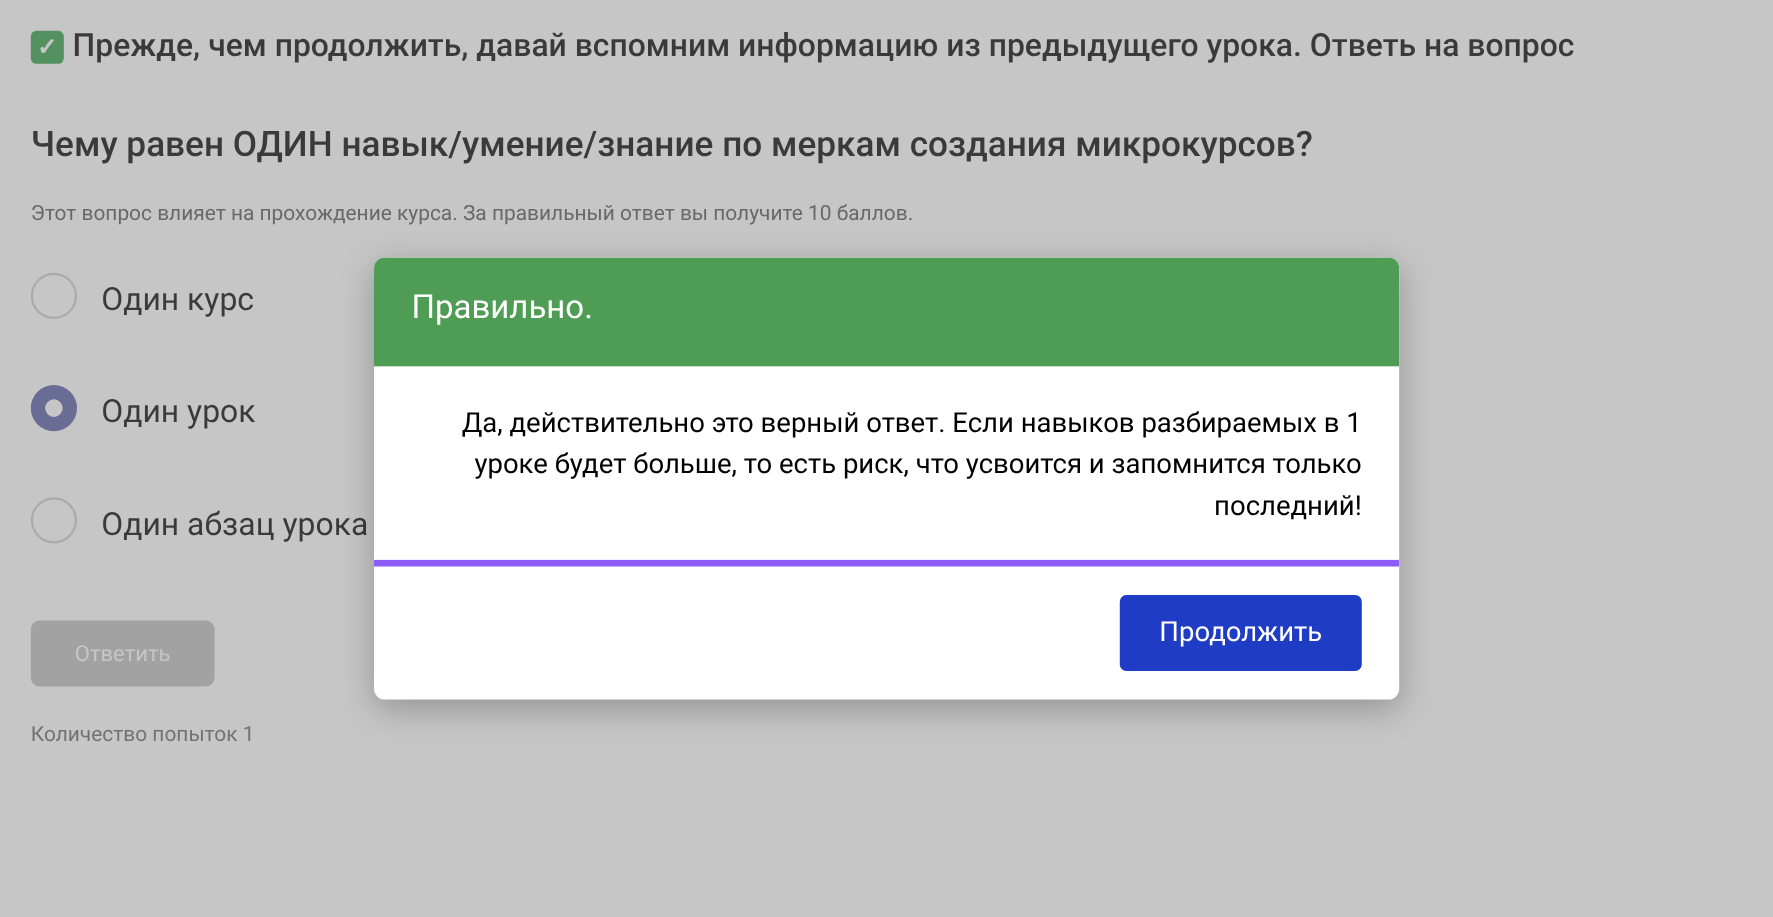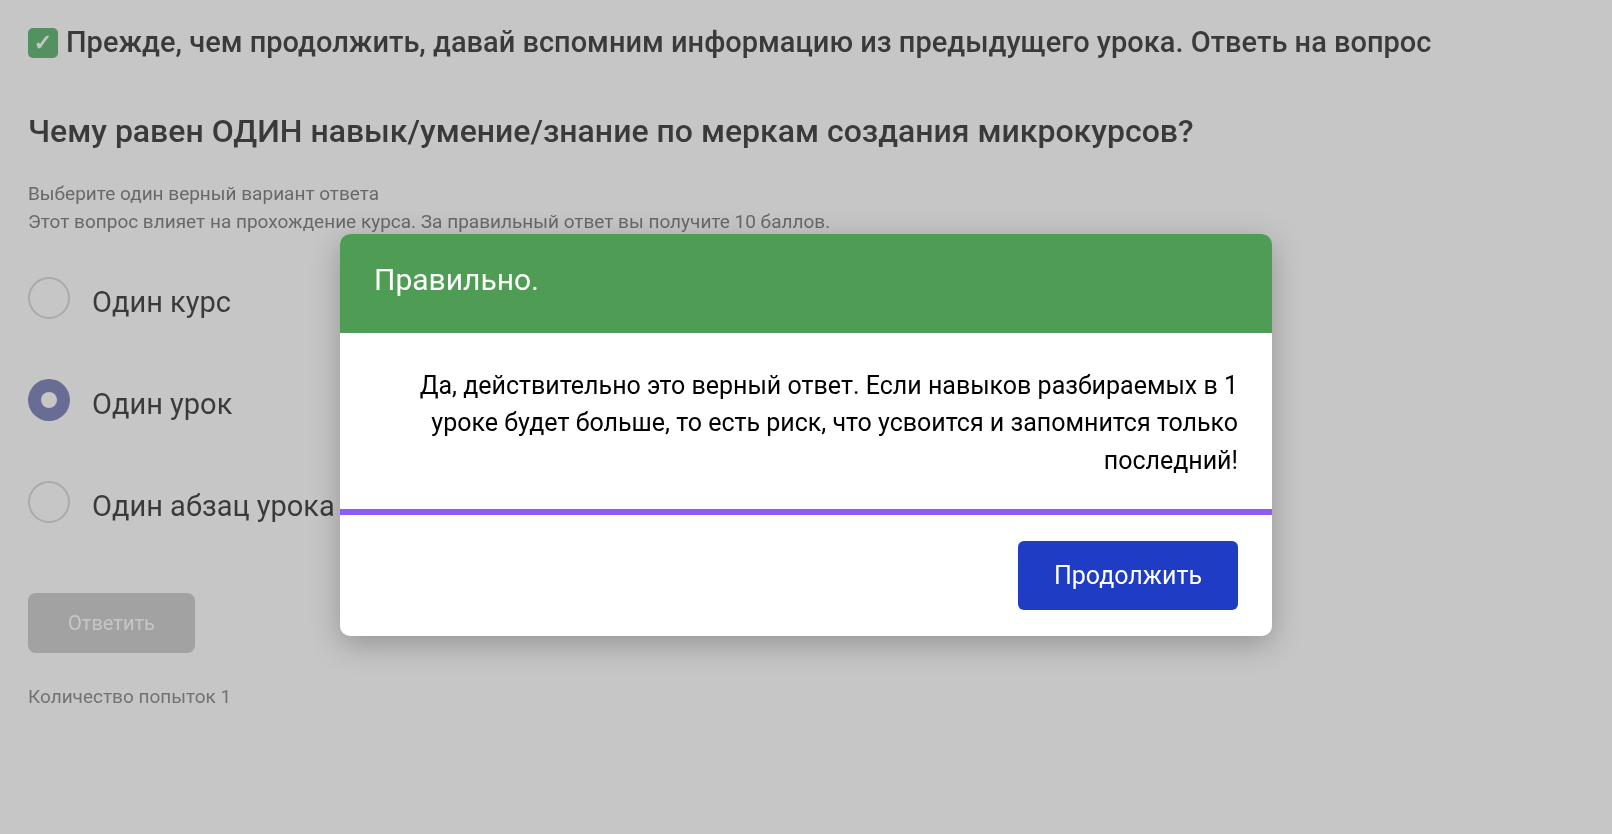--- a/index.html
+++ b/index.html
@@ -159,21 +159,20 @@
 
 <div class="page-content">
   <div class="intro-line">
     <span class="check-icon">✓</span>
     <span class="intro-text">Прежде, чем продолжить, давай вспомним информацию из предыдущего урока. Ответь на вопрос</span>
   </div>
 
   <div class="question-text">Чему равен ОДИН навык/умение/знание по меркам создания микрокурсов?</div>
 
   <div class="instructions">
-    <div>Выберите один верный вариант ответа</div>
     <div>Этот вопрос влияет на прохождение курса. За правильный ответ вы получите 10 баллов.</div>
   </div>
 
   <div class="options">
     <div class="option">
       <div class="radio"></div>
       <span class="option-label">Один курс</span>
     </div>
     <div class="option">
       <div class="radio selected"></div>

